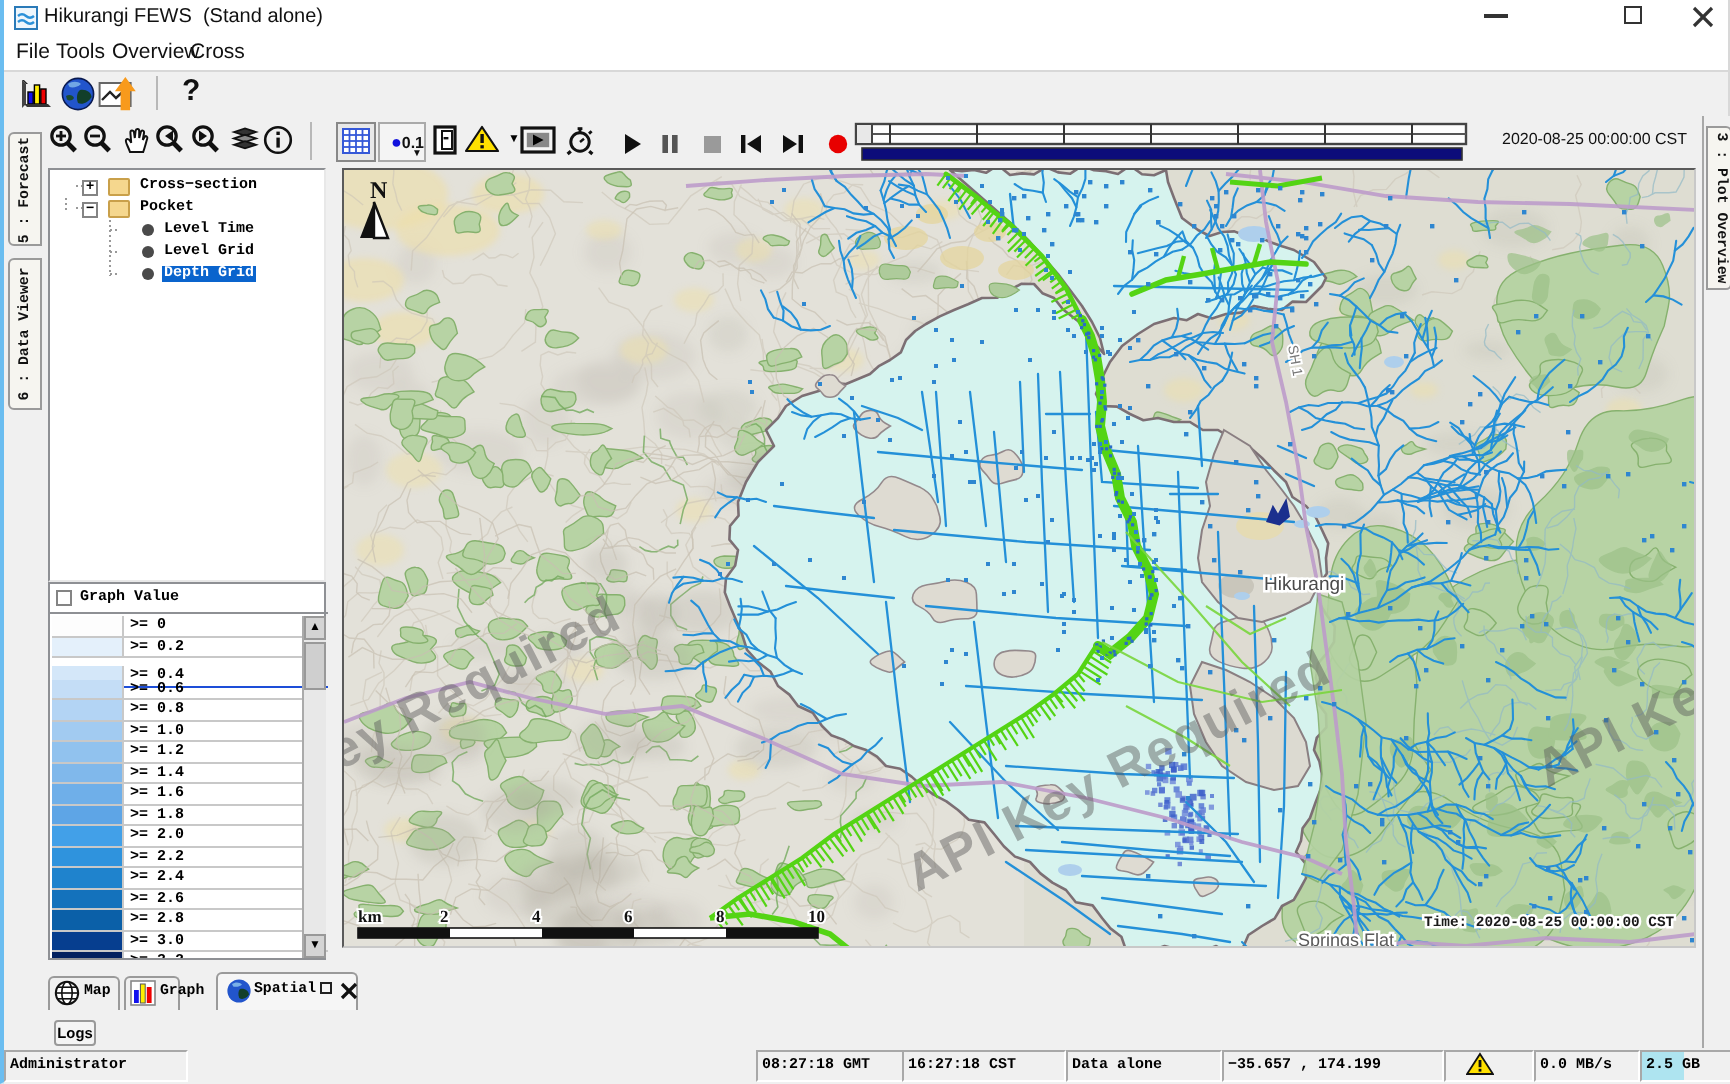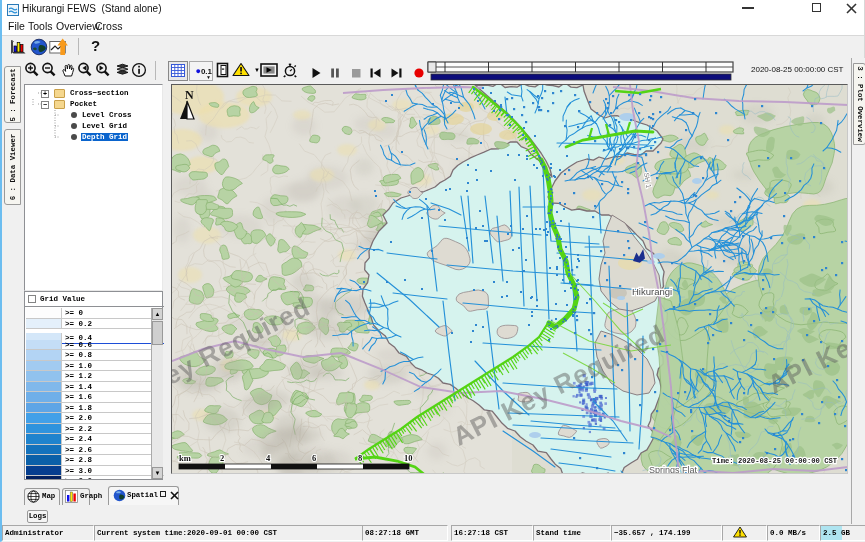--- a/index.html
+++ b/index.html
@@ -10,21 +10,21 @@
 #titlebar .t { position:absolute; left:20px; top:3px; font-size:10px; color:#111; }
 #menubar { position:absolute; left:0; top:17px; width:100%; height:19px; background:#fff;
   border-bottom:1px solid #d8d8d8; font-size:10.5px; color:#111; }
 #menubar span { position:absolute; top:3px; }
 #tb1 { position:absolute; left:0; top:36px; width:100%; height:22px; background:#f0f0f0; }
 #tb2 { position:absolute; left:21px; top:58px; width:828px; height:25px; background:#f0f0f0; }
 .vsep { position:absolute; width:1px; background:#b8b8b8; }
 .icon { position:absolute; }
 .panel-sunk { position:absolute; background:#fff; border:1px solid #8e9094;
   border-right-color:#e8e8e8; border-bottom-color:#e8e8e8; }
-.mono { font-family:Liberation Mono, monospace; }
+.mono { font-family:Liberation Sans, sans-serif; }
 #ltabs { position:absolute; left:0; top:58px; width:21px; height:467px; background:#f0f0f0; }
 .vtab { position:absolute; left:2px; width:17px; background:#f6f5f0; border:1px solid #9a9a9a;
   border-radius:3px 0 0 3px; }
 .vtab div { position:absolute; left:50%; top:50%; transform:translate(-50%,-50%) rotate(-90deg);
   white-space:nowrap; font-family:"Liberation Mono", monospace; font-size:7.4px; font-weight:bold; color:#111; }
 #rtabs { position:absolute; left:849px; top:58px; width:14px; height:467px; background:#f0f0f0; border-left:1px solid #a8a8a8; }
 .vtabr { position:absolute; left:851px; width:13px; background:#f6f5f0; border:1px solid #9a9a9a;
   border-radius:0 3px 3px 0; }
 .vtabr div { position:absolute; left:50%; top:50%; transform:translate(-50%,-50%) rotate(90deg);
   white-space:nowrap; font-family:"Liberation Mono", monospace; font-size:7.4px; font-weight:bold; color:#111; }
@@ -226,35 +226,35 @@
     <span class="abs" style="left:17px;top:0px;width:11px;height:9px;background:#f5d78e;border:1px solid #c9a04a;border-radius:1px"></span>
     <span class="abs" style="left:33px">Cross−section</span>
   </div>
   <div class="trow" style="top:15px">
     <span class="abs" style="left:4px;top:1px;width:8px;height:8px;border:1px solid #848484;background:#fff;font:bold 7px 'Liberation Sans';line-height:6px;text-align:center">−</span>
     <span class="abs" style="left:17px;top:0px;width:11px;height:9px;background:#f5d78e;border:1px solid #c9a04a;border-radius:1px"></span>
     <span class="abs" style="left:33px">Pocket</span>
   </div>
   <div class="trow" style="top:26px">
     <span class="abs" style="left:34px;top:1px;width:6px;height:6px;background:#4a4a4a;border-radius:50%"></span>
-    <span class="abs" style="left:45px">Level Cross</span>
+    <span class="abs" style="left:45px">Level Time</span>
   </div>
   <div class="trow" style="top:37px">
     <span class="abs" style="left:34px;top:1px;width:6px;height:6px;background:#4a4a4a;border-radius:50%"></span>
     <span class="abs" style="left:45px">Level Grid</span>
   </div>
   <div class="trow" style="top:48px">
     <span class="abs" style="left:34px;top:1px;width:6px;height:6px;background:#4a4a4a;border-radius:50%"></span>
     <span class="abs" style="left:44px;background:#0a64cd;color:#fff;padding:0 1px">Depth Grid</span>
   </div>
 </div>
 
 <div class="abs" style="left:22px;top:291px;width:139px;height:189px;background:#fff;border:1px solid #8e9094">
   <div class="abs" style="left:3px;top:3px;width:8px;height:8px;border:1px solid #848484;background:#fff"></div>
-  <div class="abs leg-lab" style="left:15px;top:3px">Grid Value</div>
+  <div class="abs leg-lab" style="left:15px;top:3px">Graph Value</div>
   <div class="abs" style="left:0px;top:14px;width:139px;height:173px;border-top:1px solid #8e9094;overflow:hidden">
     <div class="abs" style="left:1px;top:1.0px;width:125px;height:10.5px;border-bottom:1px solid #c8c8c8">
           <span class="abs" style="left:0;top:0;width:36px;height:9.7px;background:#fdfdfd;border-right:1px solid #c8c8c8"></span>
           <span class="abs leg-lab" style="left:39px;top:1px">&gt;= 0</span>
         </div>
 <div class="abs" style="left:1px;top:11.5px;width:125px;height:10.5px;border-bottom:1px solid #c8c8c8">
           <span class="abs" style="left:0;top:0;width:36px;height:9.7px;background:#e4f0fb;border-right:1px solid #c8c8c8"></span>
           <span class="abs leg-lab" style="left:39px;top:1px">&gt;= 0.2</span>
         </div>
 <div class="abs" style="left:1px;top:26px;width:138px;height:10.5px;border-bottom:1px solid #1d4ed8">
@@ -2293,24 +2293,23 @@
   <svg class="abs" style="left:61px;top:4px" width="9" height="9">
         <line x1="1" y1="1" x2="8" y2="8" stroke="#111" stroke-width="1.6"></line>
         <line x1="8" y1="1" x2="1" y2="8" stroke="#111" stroke-width="1.6"></line>
       </svg>
 </div>
 
 <div class="abs mono" style="left:25px;top:510px;width:21px;height:13px;background:#f4f4f4;border:1px solid #999;border-radius:2px;font-size:7.4px;font-weight:bold;text-align:center;line-height:11px">Logs</div>
 
 <div id="statusbar">
   <div class="scell" style="left:0px;width:92px">Administrator</div>
-  <div class="scell" style="left:92px;width:271px">Current system time:2020-09-01 00:00 CST</div>
-  <div class="scell" style="left:360px;width:86px">08:27:18 GMT</div>
+  <div class="scell" style="left:376px;width:86px">08:27:18 GMT</div>
   <div class="scell" style="left:449px;width:82px">16:27:18 CST</div>
-  <div class="scell" style="left:531px;width:78px">Stand time</div>
+  <div class="scell" style="left:531px;width:78px">Data alone</div>
   <div class="scell" style="left:609px;width:111px">−35.657 , 174.199</div>
   <div class="scell" style="left:720px;width:45px">
     <svg width="14" height="12" style="margin-left:8px">
           <path d="M7,1 L13.5,11 L0.5,11 Z" fill="#ffe000" stroke="#111" stroke-width="0.9"></path>
           <rect x="6.3" y="4" width="1.4" height="3.6" fill="#111"></rect>
           <rect x="6.3" y="8.4" width="1.4" height="1.4" fill="#111"></rect>
         </svg>
   </div>
   <div class="scell" style="left:765px;width:53px">0.0 MB/s</div>
   <div class="scell" style="left:818px;width:47px">

